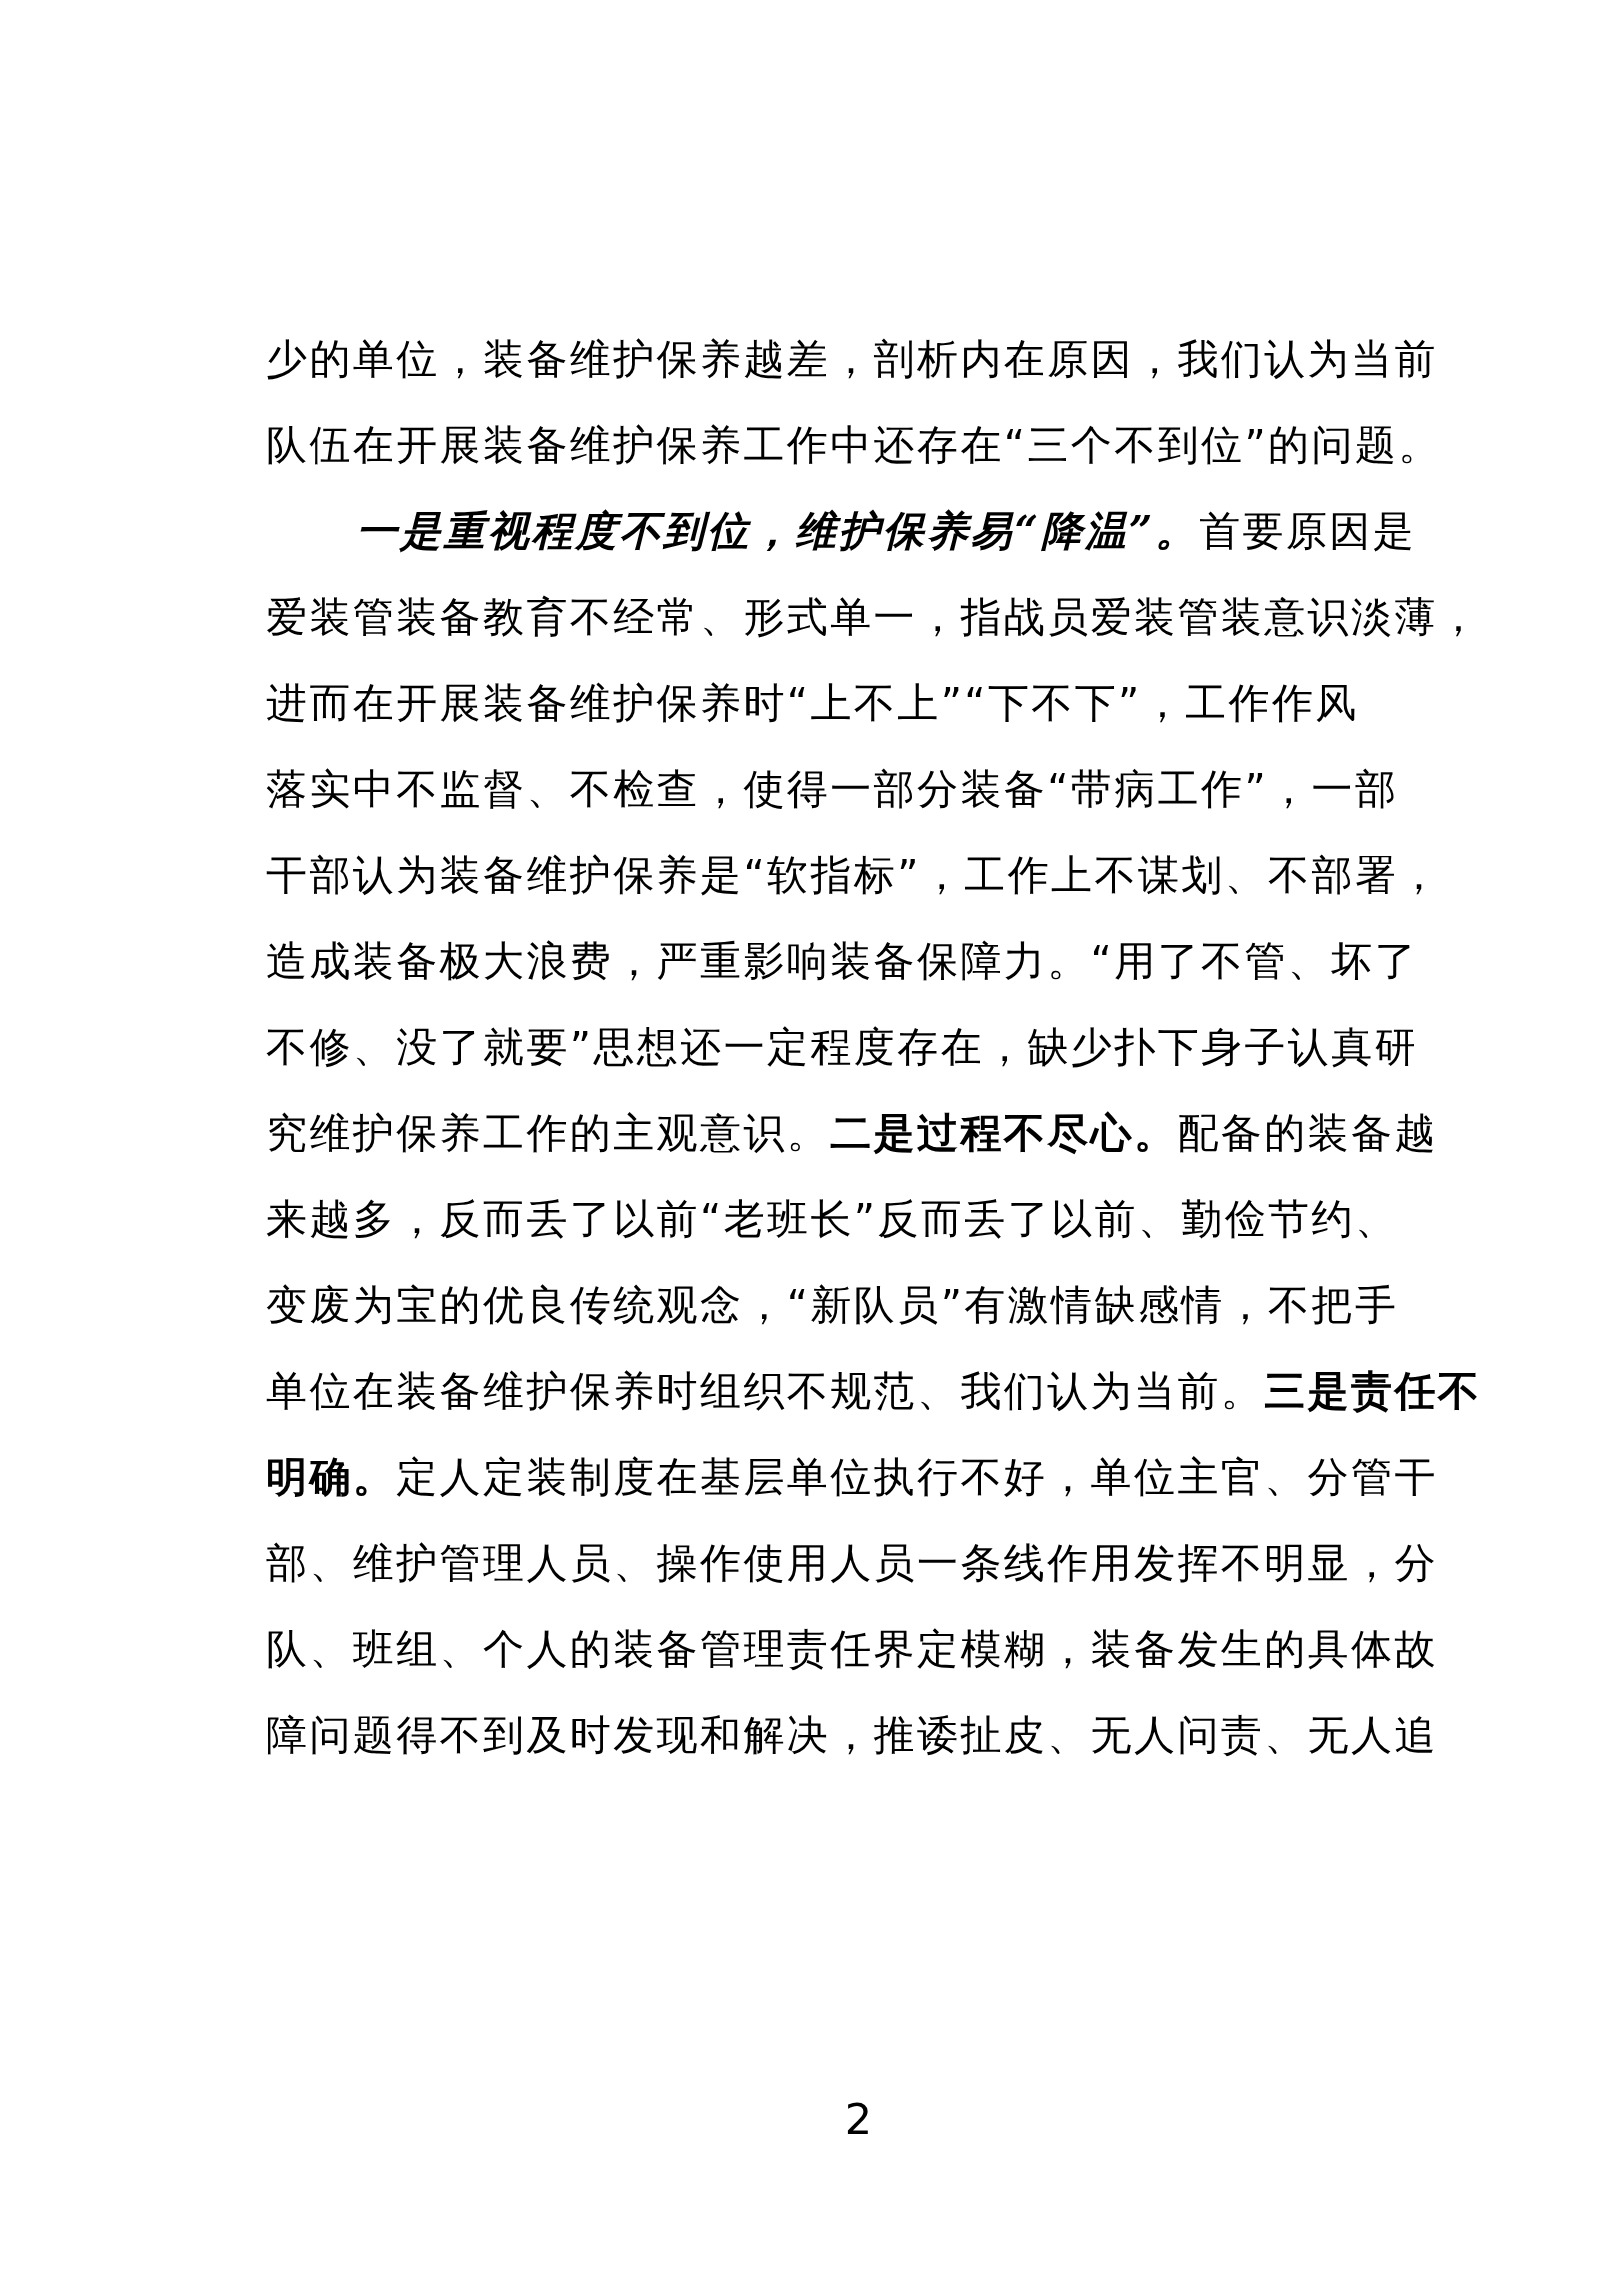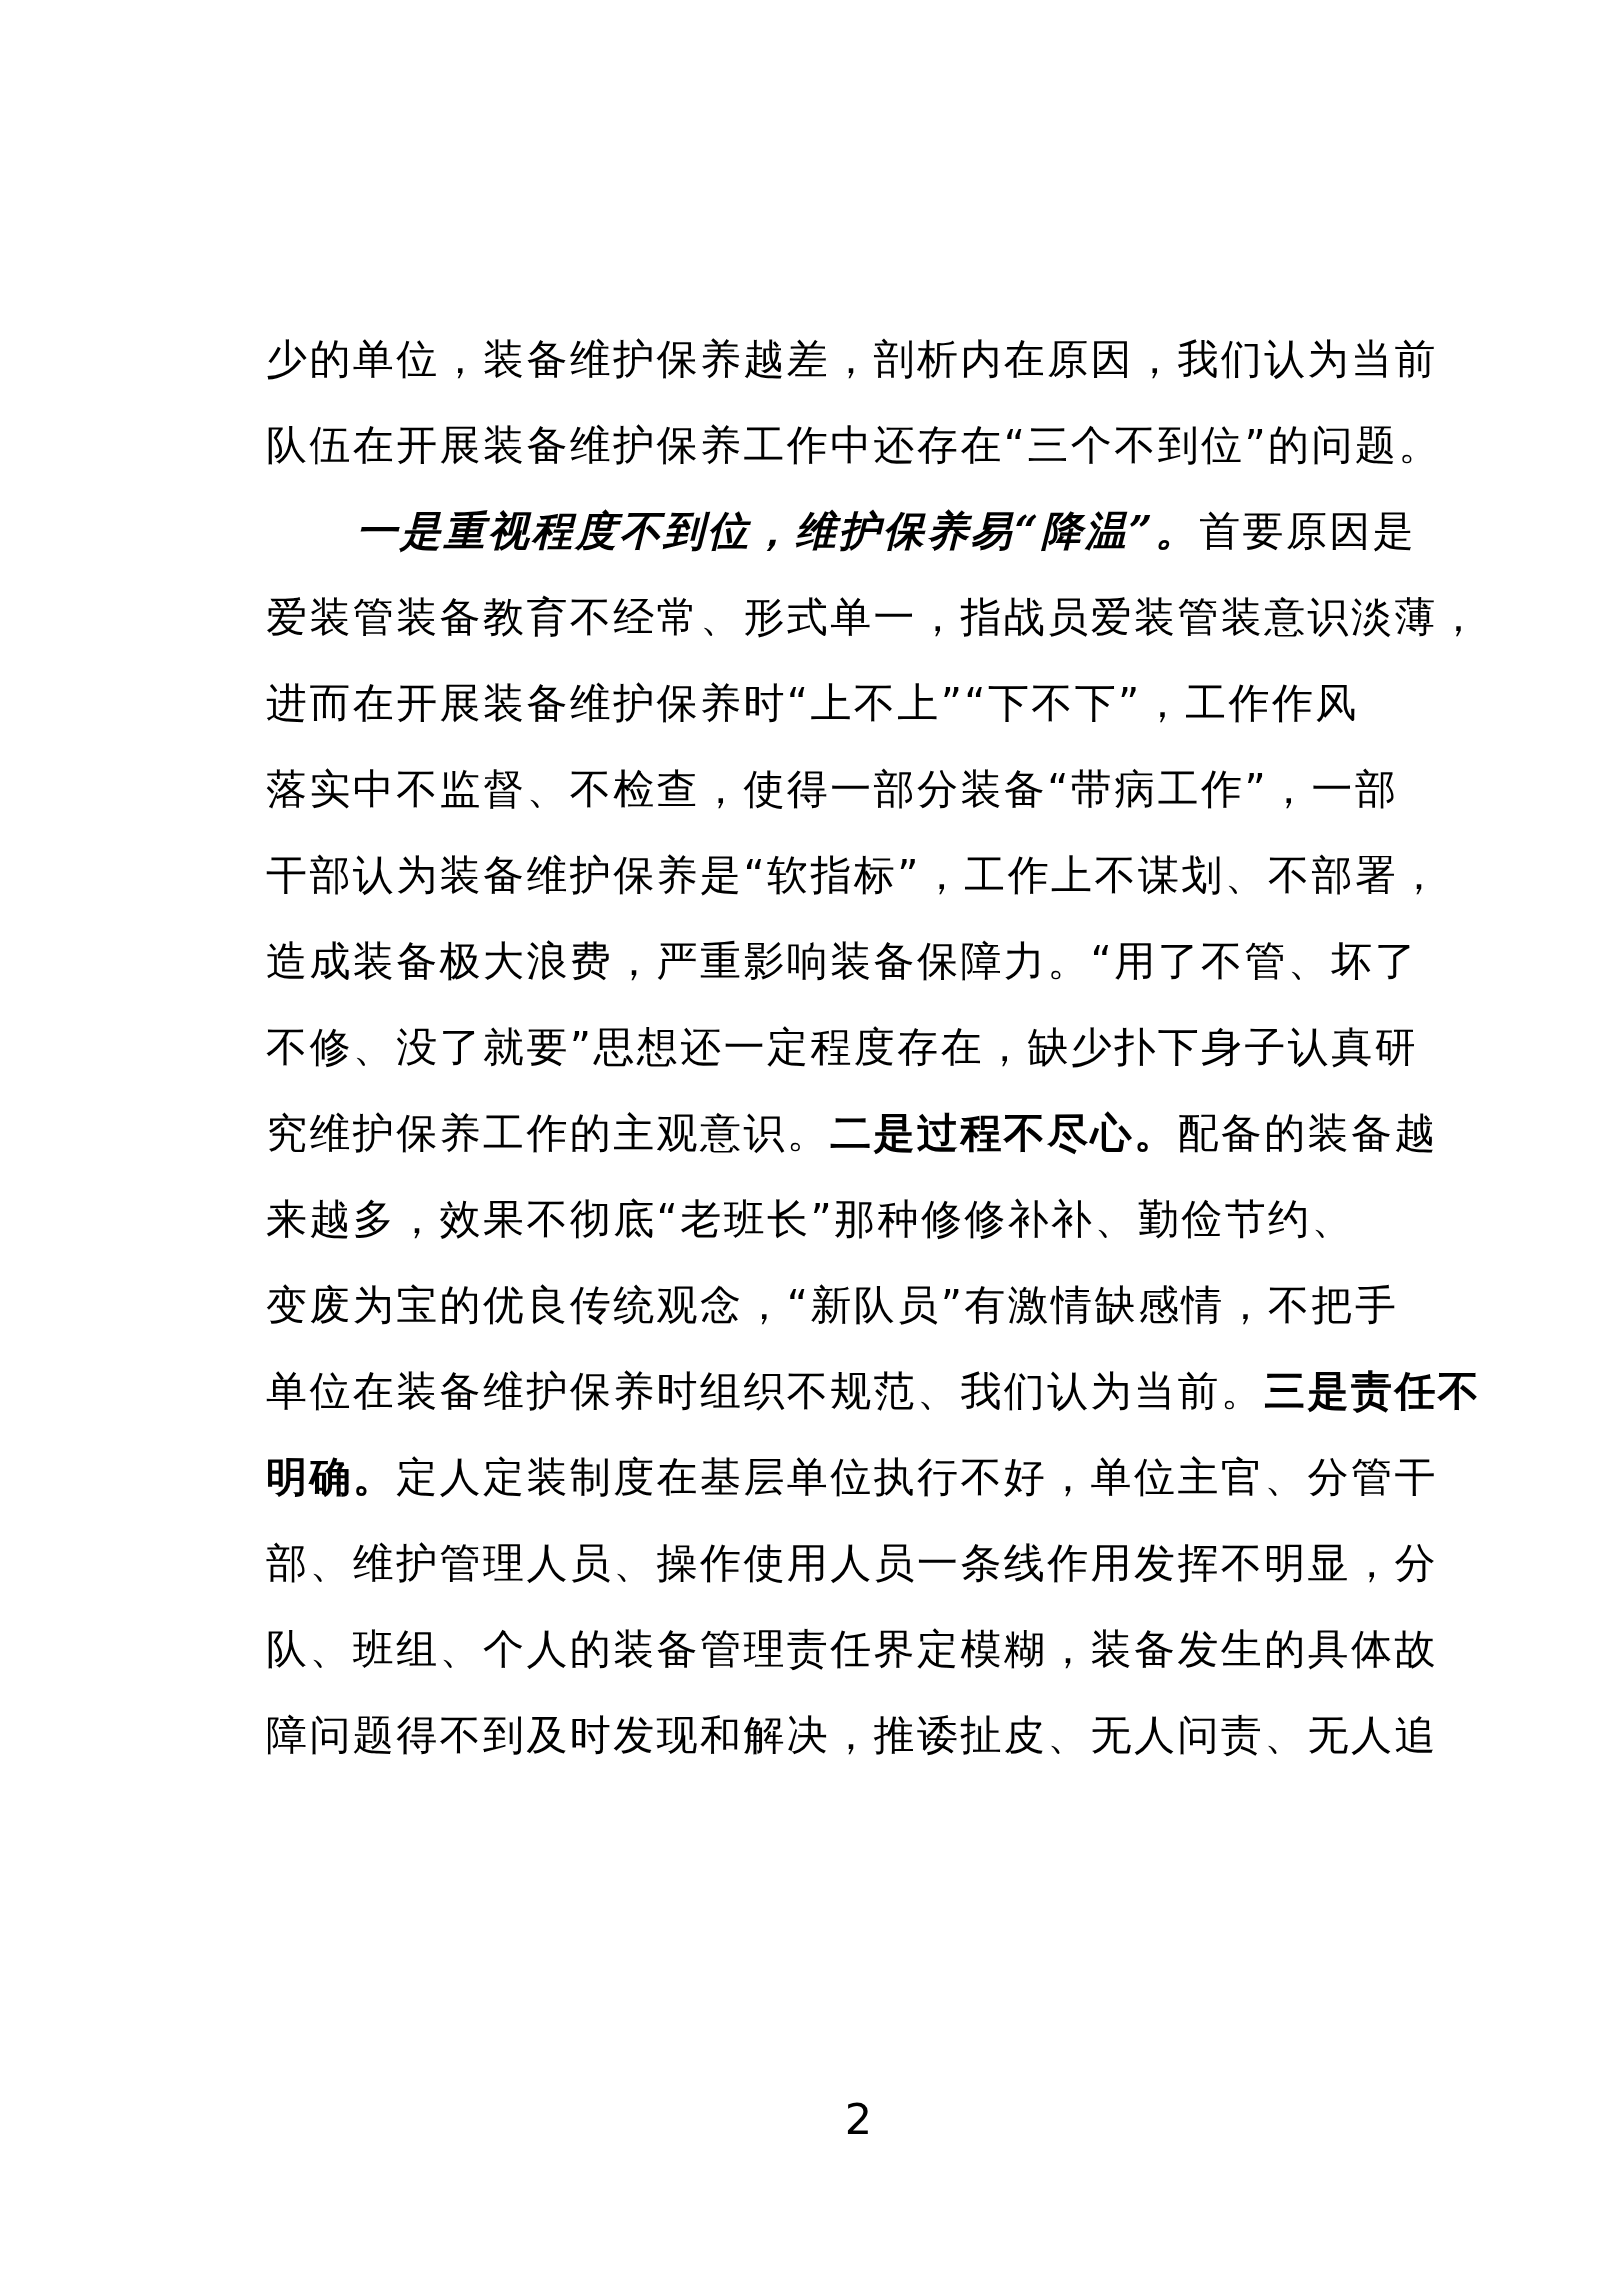--- a/index.html
+++ b/index.html
@@ -23,21 +23,21 @@
       <div class="line"><span>少的单位，装备维护保养越差，剖析内在原因，我们认为当前</span></div>
       <div class="line"><span>队伍在开展装备维护保养工作中还存在“三个不到位”的问题。</span></div>
       <div class="line indent"><span class="kai">一是重视程度不到位，维护保养易“降温”。</span><span>首要原因是</span></div>
       <div class="line"><span>爱装管装备教育不经常、形式单一，指战员爱装管装意识淡薄，</span></div>
       <div class="line"><span>进而在开展装备维护保养时“上不上”“下不下”，工作作风</span></div>
       <div class="line"><span>落实中不监督、不检查，使得一部分装备“带病工作”，一部</span></div>
       <div class="line"><span>干部认为装备维护保养是“软指标”，工作上不谋划、不部署，</span></div>
       <div class="line"><span>造成装备极大浪费，严重影响装备保障力。“用了不管、坏了</span></div>
       <div class="line"><span>不修、没了就要”思想还一定程度存在，缺少扑下身子认真研</span></div>
       <div class="line"><span>究维护保养工作的主观意识。</span><b>二是过程不尽心。</b><span>配备的装备越</span></div>
-      <div class="line"><span>来越多，效果不彻底“老班长”那种修修补补、勤俭节约、</span></div>
+      <div class="line"><span>来越多，反而丢了以前“老班长”反而丢了以前、勤俭节约、</span></div>
       <div class="line"><span>变废为宝的优良传统观念，“新队员”有激情缺感情，不把手</span></div>
       <div class="line"><span>单位在装备维护保养时组织不规范、我们认为当前。</span><b>三是责任不</b></div>
       <div class="line"><b>明确。</b><span>定人定装制度在基层单位执行不好，单位主官、分管干</span></div>
       <div class="line"><span>部、维护管理人员、操作使用人员一条线作用发挥不明显，分</span></div>
       <div class="line"><span>队、班组、个人的装备管理责任界定模糊，装备发生的具体故</span></div>
       <div class="line"><span>障问题得不到及时发现和解决，推诿扯皮、无人问责、无人追</span></div>
     </div>
   <div class="page-number">2</div>
 </div>
 

